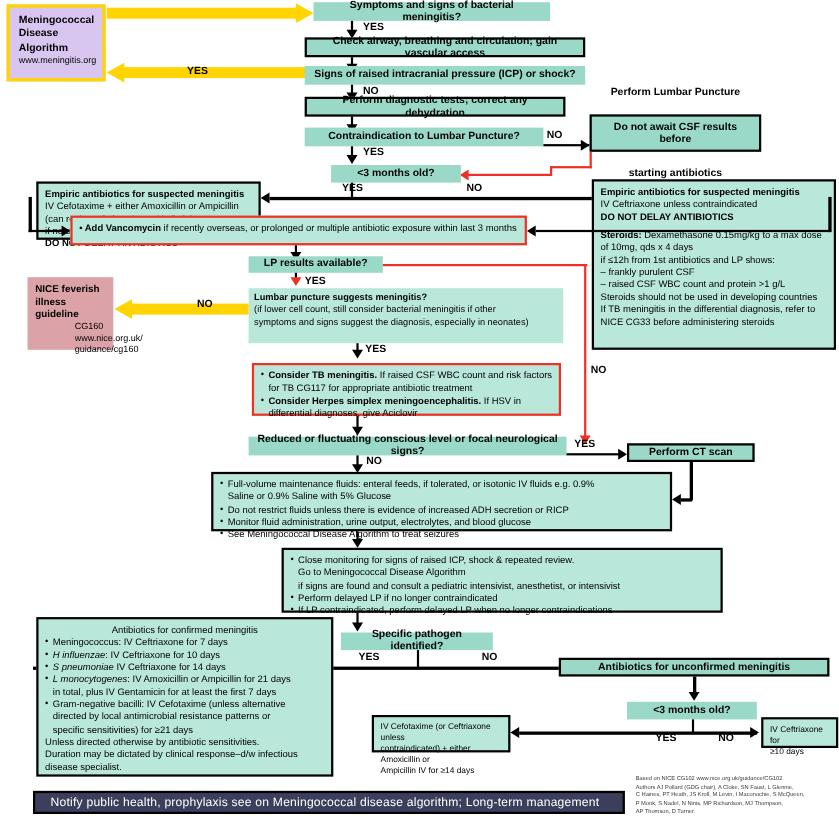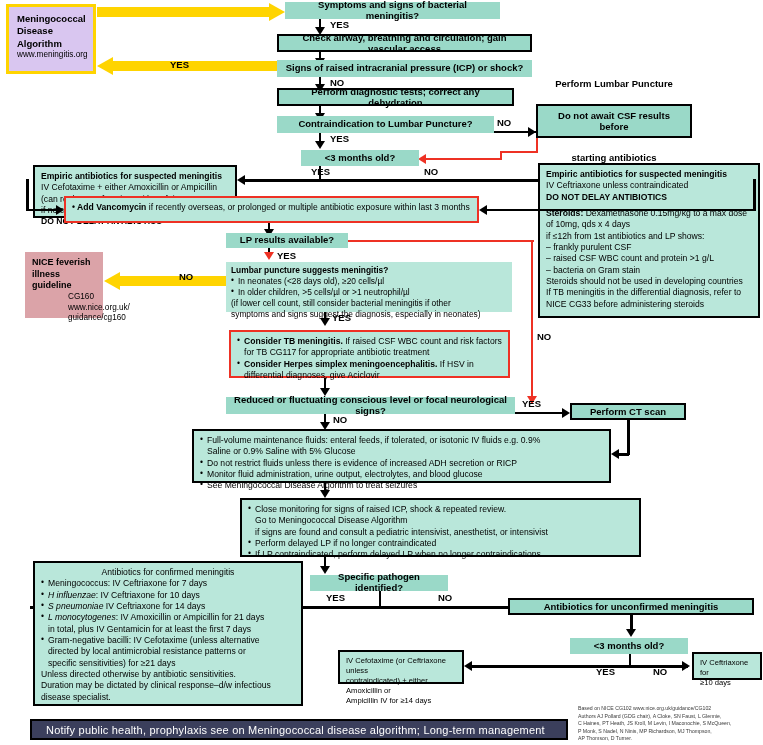--- a/index.html
+++ b/index.html
@@ -152,21 +152,20 @@
   <div class="node panel" style="left:538px;top:163px;width:222px;height:155px;">
     <div style="font-weight:bold;">Empiric antibiotics for suspected meningitis</div>
     <div>IV Ceftriaxone unless contraindicated</div>
     <div style="font-weight:bold;">DO NOT DELAY ANTIBIOTICS</div>
     <div style="height:5px;"></div>
     <div><span style="font-weight:bold;">Steroids:</span> <span>Dexamethasone 0.15mg/kg to a max dose</span></div>
     <div>of 10mg, qds x 4 days</div>
     <div>if ≤12h from 1st antibiotics and LP shows:</div>
     <div>– frankly purulent CSF</div>
     <div>– raised CSF WBC count and protein &gt;1 g/L</div>
-    <div>– bacteria on Gram stain</div>
     <div>Steroids should not be used in developing countries</div>
     <div>If TB meningitis in the differential diagnosis, refer to</div>
     <div>NICE CG33 before administering steroids</div>
   </div>
 
   <div class="ln vline thick" style="left:26px;top:179px;height:32px;"></div>
   <div class="ln hline" style="left:26px;top:209px;width:36px;"></div>
   <div class="arw right" style="left:56px;top:205px;"></div>
 
   <div class="ln vline thick" style="left:753px;top:179px;height:32px;"></div>
@@ -186,24 +185,20 @@
 
   <div class="ln hline red" style="left:348px;top:240px;width:186px;"></div>
   <div class="ln vline red" style="left:532px;top:240px;height:0px;"></div>
 
   <div class="ln vline" style="left:268px;top:248px;height:8px;"></div>
   <div class="arw down red" style="left:264px;top:252px;"></div>
   <div class="lbl" style="left:277px;top:250px;">YES</div>
 
   <div class="node" style="left:226px;top:262px;width:286px;height:50px;background:#b9e7da;font-size:8.4px;line-height:1.3;padding:3px 5px;box-sizing:border-box;text-align:left;">
     <div style="font-weight:bold;">Lumbar puncture suggests meningitis?</div>
-    <ul>
-      <li>In neonates (&lt;28 days old), ≥20 cells/µl</li>
-      <li>In older children, &gt;5 cells/µl or &gt;1 neutrophil/µl</li>
-    </ul>
     <div>(if lower cell count, still consider bacterial meningitis if other</div>
     <div>symptoms and signs suggest the diagnosis, especially in neonates)</div>
   </div>
 
   <div class="node rose" style="left:25px;top:252px;width:78px;height:66px;">
     <div>NICE feverish</div>
     <div>illness</div>
     <div>guideline</div>
     <div class="sub">CG160</div>
     <div class="sub">www.nice.org.uk/</div>
@@ -254,21 +249,21 @@
       <li><span>Full-volume maintenance fluids: enteral feeds, if tolerated, or isotonic IV fluids e.g. 0.9%</span><br><span>Saline or 0.9% Saline with 5% Glucose</span></li>
       <li>Do not restrict fluids unless there is evidence of increased ADH secretion or RICP</li>
       <li>Monitor fluid administration, urine output, electrolytes, and blood glucose</li>
       <li>See Meningococcal Disease Algorithm to treat seizures</li>
     </ul>
   </div>
 
   <div class="ln vline" style="left:324px;top:483px;height:11px;"></div>
   <div class="arw down" style="left:320px;top:490px;"></div>
 
-  <div class="node panel" style="left:240px;top:498px;width:401px;height:59px;">
+  <div class="node panel" style="left:256px;top:498px;width:401px;height:59px;">
     <ul>
       <li>
         <span>Close monitoring for signs of raised ICP, shock &amp; repeated review.</span><br>
         <span>Go to Meningococcal Disease Algorithm</span><br>
         <span>if signs are found and consult a pediatric intensivist, anesthetist, or intensivist</span>
       </li>
       <li>Perform delayed LP if no longer contraindicated</li>
       <li>If LP contraindicated, perform delayed LP when no longer contraindications</li>
     </ul>
   </div>

